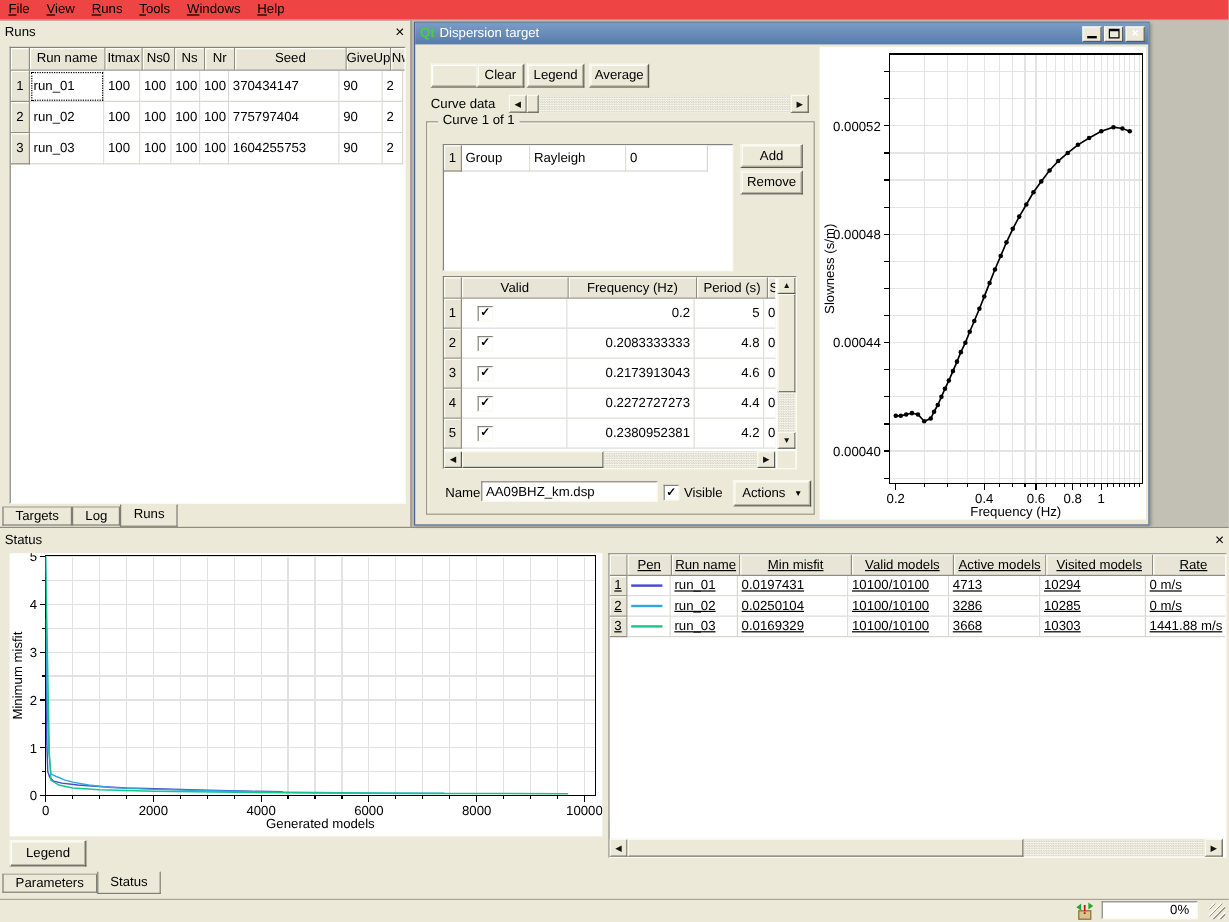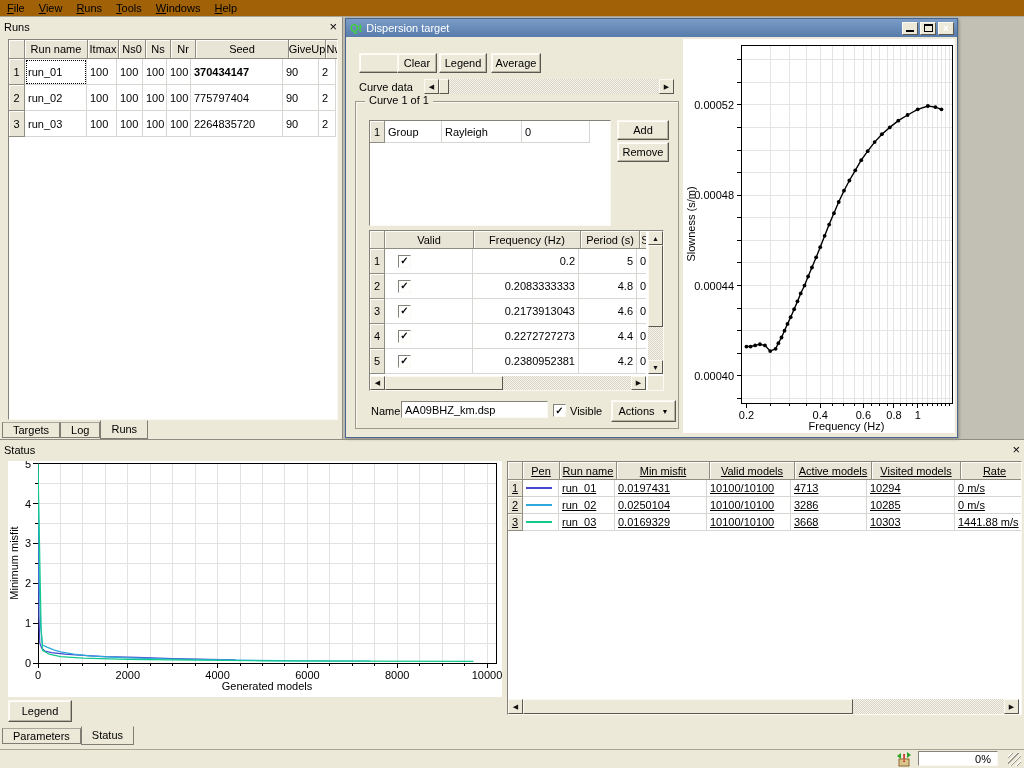--- a/index.html
+++ b/index.html
@@ -1,20 +1,20 @@
 <!DOCTYPE html>
 <html><head>
 <meta charset="utf-8">
 <style>
   html,body{margin:0;padding:0}
   body{width:1024px;height:768px;position:relative;background:#ece9d8;
        font-family:"Liberation Sans",sans-serif;font-size:11px;color:#000;overflow:hidden}
   .abs{position:absolute}
   
-  .menubar{left:0;top:0;width:1024px;height:16px;border-bottom:1px solid #a8a496;display:flex;align-items:center;background:#a16207}
+  .menubar{left:0;top:0;width:1024px;height:16px;border-bottom:1px solid #a8a496;display:flex;align-items:center;background:#ef4444}
   .menu-item{padding:1px 7px 2px;cursor:default}
   
   .dock-title{display:flex;align-items:center;font-size:11px}
   .x-icon{font-size:13px;line-height:12px;cursor:default}
   .sunken{border:1px solid;border-color:#84827a #fbf9f1 #fbf9f1 #84827a;background:#fff}
   .btn{background:#ece9d8;border:1px solid;border-color:#fbf9f1 #5b594f #5b594f #fbf9f1;
        box-shadow:inset -1px -1px 0 #b6b2a4, inset 1px 1px 0 #fffef9;
        display:flex;align-items:center;justify-content:center;cursor:default}
   .groupbox{border:1px solid #9c998b;box-shadow:inset 1px 1px 0 #fbf9f1}
   .group-title{position:absolute;top:-8px;left:9px;background:#ece9d8;padding:0 4px}
@@ -83,21 +83,21 @@
       <div class="hcell" style="width: 36px;">GiveUp</div>
       <div class="hcell" style="width: 17px;">Nw</div>
     </div>
     <div class="trow" style="height: 26px;">
       <div class="hcell" style="width: 15px;">1</div>
       <div class="dcell focus-cell" style="width: 62px;">run_01</div>
       <div class="dcell" style="width: 30px;">100</div>
       <div class="dcell" style="width: 26px;">100</div>
       <div class="dcell" style="width: 24px;">100</div>
       <div class="dcell" style="width: 24px;">100</div>
-      <div class="dcell" style="width: 92px; font-weight: bold;">370434147</div>
+      <div class="dcell" style="width: 92px;">370434147</div>
       <div class="dcell" style="width: 36px;">90</div>
       <div class="dcell" style="width: 17px;">2</div>
     </div>
     <div class="trow" style="height: 26px;">
       <div class="hcell" style="width: 15px;">2</div>
       <div class="dcell" style="width: 62px;">run_02</div>
       <div class="dcell" style="width: 30px;">100</div>
       <div class="dcell" style="width: 26px;">100</div>
       <div class="dcell" style="width: 24px;">100</div>
       <div class="dcell" style="width: 24px;">100</div>
@@ -105,21 +105,21 @@
       <div class="dcell" style="width: 36px;">90</div>
       <div class="dcell" style="width: 17px;">2</div>
     </div>
     <div class="trow" style="height: 26px;">
       <div class="hcell" style="width: 15px;">3</div>
       <div class="dcell" style="width: 62px;">run_03</div>
       <div class="dcell" style="width: 30px;">100</div>
       <div class="dcell" style="width: 26px;">100</div>
       <div class="dcell" style="width: 24px;">100</div>
       <div class="dcell" style="width: 24px;">100</div>
-      <div class="dcell" style="width: 92px;">2264835720</div>
+      <div class="dcell" style="width: 92px;">1604255753</div>
       <div class="dcell" style="width: 36px;">90</div>
       <div class="dcell" style="width: 17px;">2</div>
     </div>
   </div>
 <div class="abs tabbar" id="left-tabs" style="left:2px;top:420px">
     <div class="tab">Targets</div>
     <div class="tab">Log</div>
     <div class="tab active">Runs</div>
   </div>
 

